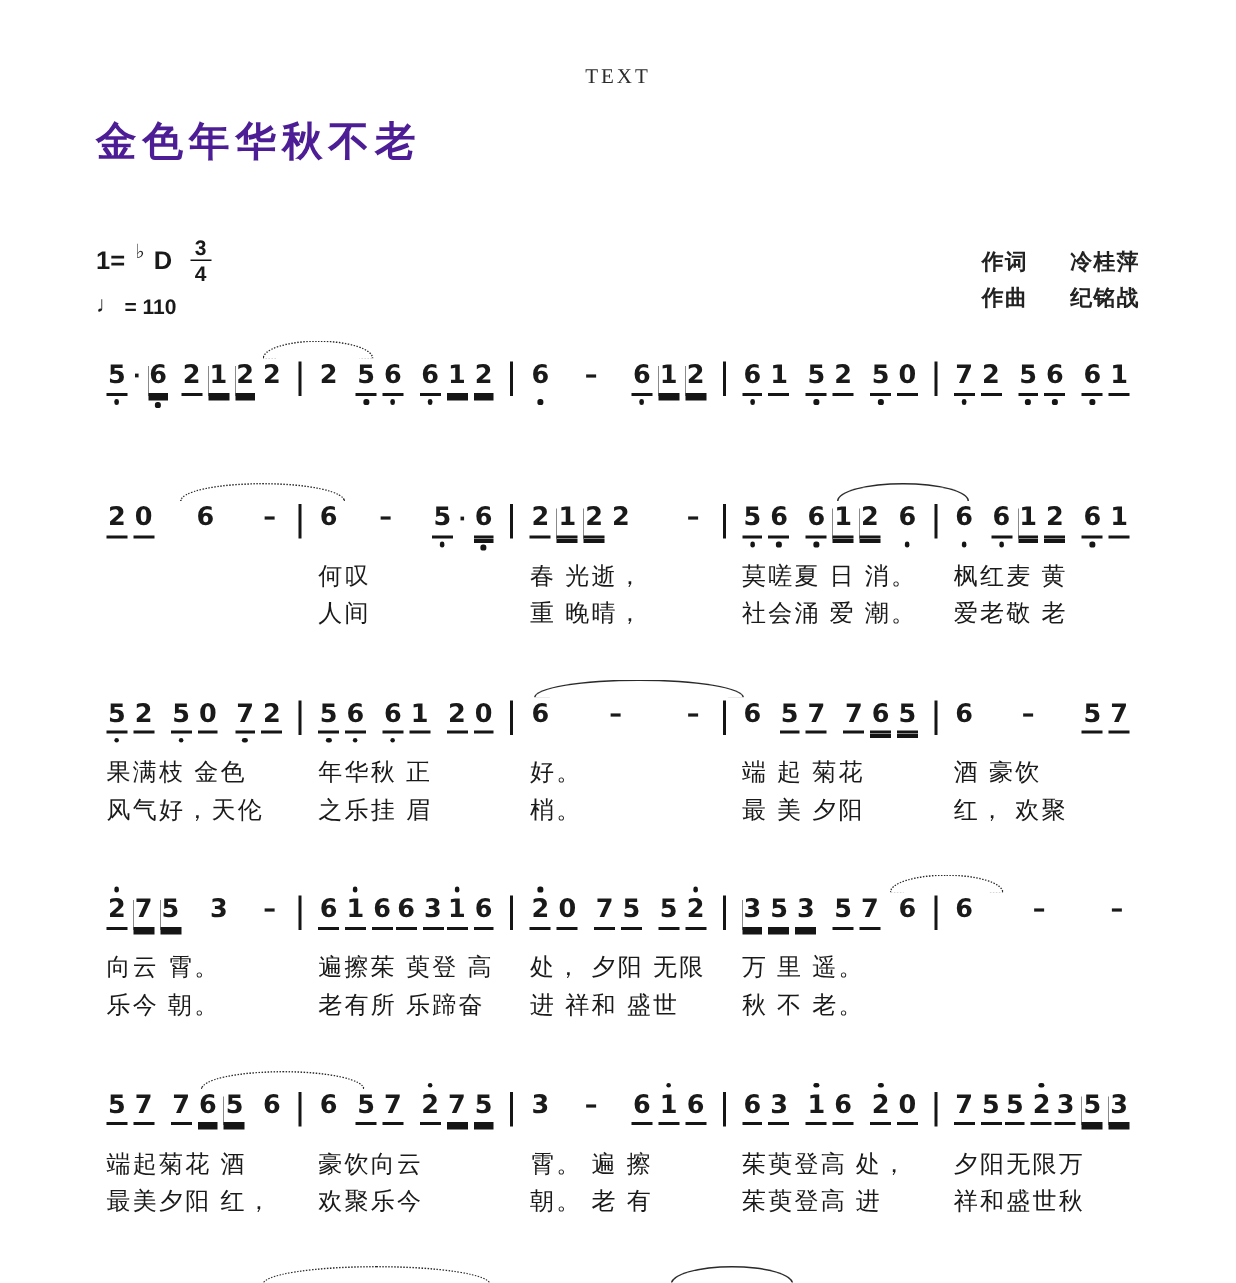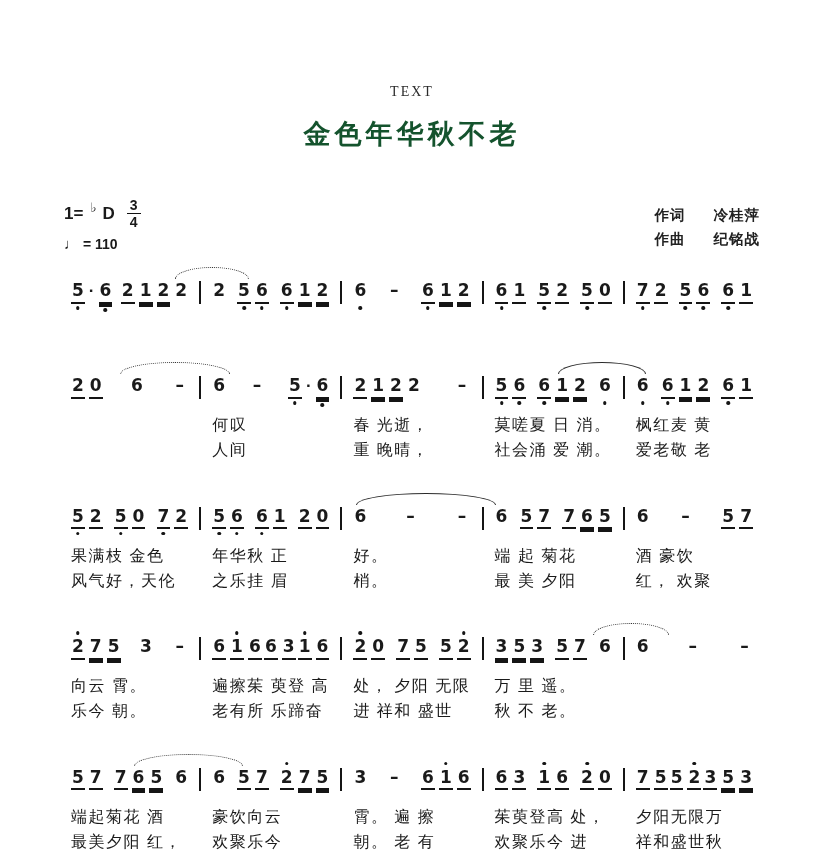--- a/index.html
+++ b/index.html
@@ -4,25 +4,25 @@
 <style>
   html,body{margin:0;padding:0;background:#fff;}
   body{
     width:824px;height:855px;overflow:hidden;
     font-family:"Liberation Sans","DejaVu Sans",sans-serif;
     color:#1a1a1a;
   }
   .sheet{padding:44px 64px 0 64px;position:relative;}
   .watermark{
     text-align:center;font-family:"Liberation Serif","DejaVu Serif",serif;
-    font-size:14px;letter-spacing:2px;color:#2b2b2b;margin-top:40px;
+    font-size:14px;letter-spacing:2px;color:#2b2b2b;
   }
   .song-title{
-    text-align:center;font-size:27px;font-weight:700;letter-spacing:4px;
-    margin-top:16px;color:#14532d;
+    text-align:left;font-size:27px;font-weight:700;letter-spacing:4px;
+    margin-top:16px;color:#4c1d95;
   }
   .meta-row{
     display:flex;justify-content:space-between;align-items:flex-end;
     margin-top:46px;margin-bottom:14px;
   }
   .key-block{font-weight:700;}
   .key-line{display:flex;align-items:center;gap:6px;font-size:17px;}
   .flat{font-size:13px;vertical-align:super;position:relative;top:-6px;margin-left:1px;}
   .timesig{display:inline-flex;flex-direction:column;align-items:center;margin-left:6px;line-height:1;}
   .timesig .num{border-bottom:1.6px solid #111;padding:0 3px 1px 3px;font-size:14px;}
@@ -551,21 +551,21 @@
               <div class="grp">
                 <div class="tok u1"><span>1</span><div class="odot high"></div></div>
                 <div class="tok u1"><span>6</span></div>
               </div>
               <div class="grp">
                 <div class="tok u1"><span>2</span><div class="odot high"></div></div>
                 <div class="tok u1"><span>0</span></div>
               </div>
             </div>
             <div class="lyric-line">茱萸登高 处，</div>
-            <div class="lyric-line">欢聚乐今 进</div>
+            <div class="lyric-line">茱萸登高 进</div>
           </div>
           <div class="barline"></div>
           <div class="measure">
             <div class="notes-line">
               <div class="grp">
                 <div class="tok u1"><span>7</span></div>
                 <div class="tok u1"><span>5</span></div>
               </div>
               <div class="grp">
                 <div class="tok u1"><span>5</span></div>

